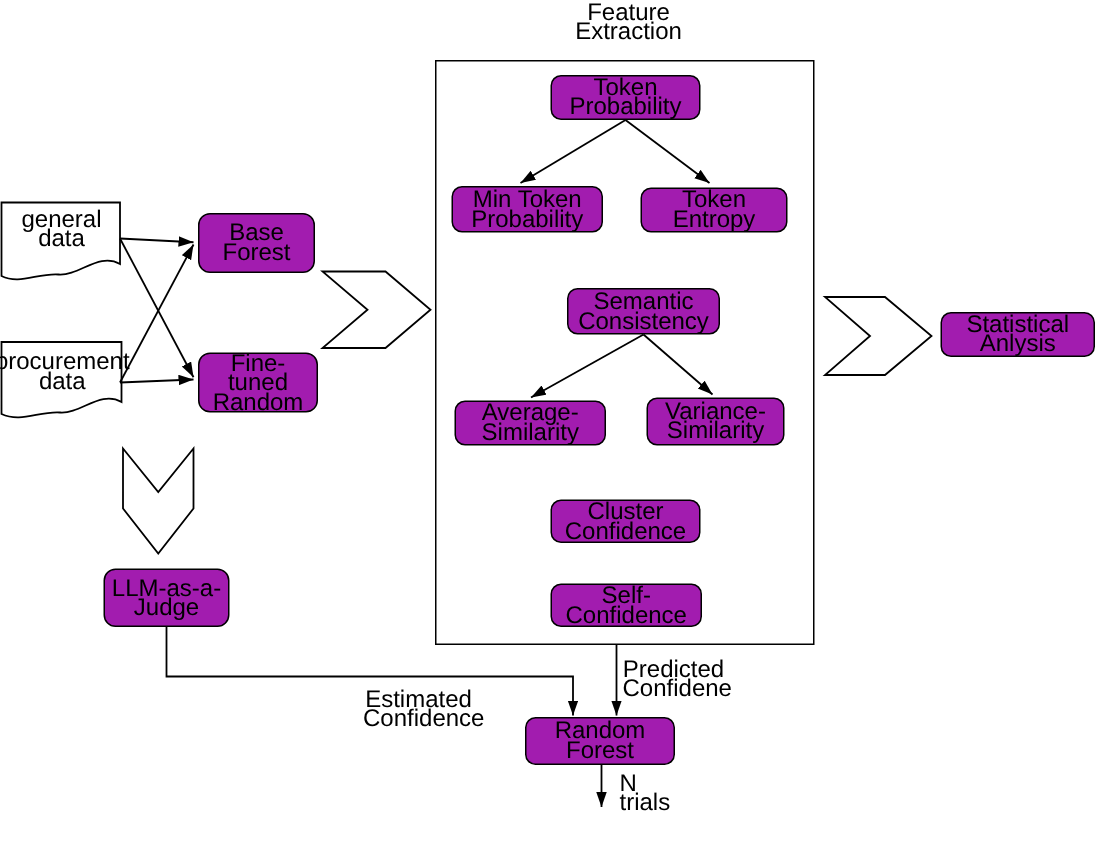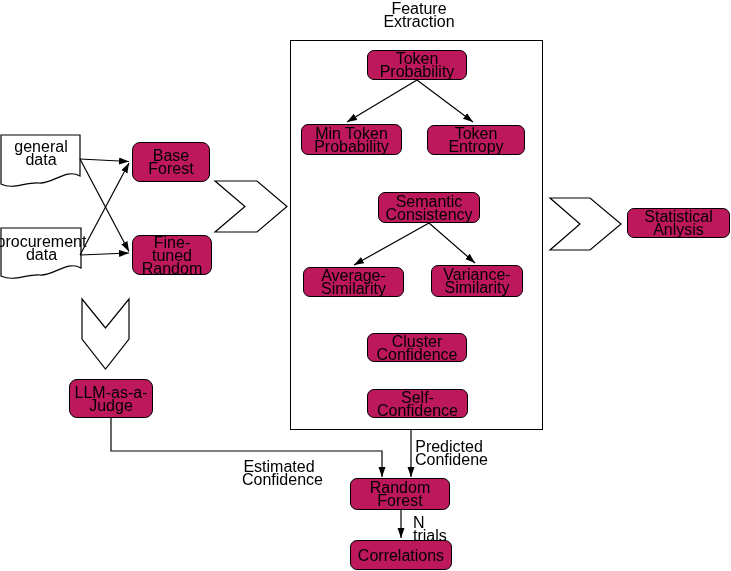--- a/index.html
+++ b/index.html
@@ -18,21 +18,21 @@
   .container-box {
     position: absolute;
     border: 1px solid #000000;
     background: transparent;
     z-index: 2;
   }
   .node {
     position: absolute;
     border: 1px solid #000000;
     border-radius: 8px;
-    background: #be185d;
+    background: #a21caf;
     display: flex;
     align-items: center;
     justify-content: center;
     text-align: center;
     white-space: pre-line;
     line-height: 13px;
     z-index: 3;
     padding: 1px 2px;
   }
   .doc-label {
@@ -112,21 +112,20 @@
 Similarity</div>
   <div class="node" style="left:367px; top:333px; width:100px; height:29px; border-radius:7px;">Cluster
 Confidence</div>
   <div class="node" style="left:367px; top:389px; width:101px; height:29px; border-radius:7px;">Self-Confidence</div>
 
   <div class="node" style="left:627px; top:208px; width:103px; height:30px; border-radius:7px;">Statistical Anlysis</div>
 
   <div class="node" style="left:69px; top:379px; width:84px; height:39px;">LLM-as-a-
 Judge</div>
   <div class="node" style="left:350px; top:478px; width:100px; height:32px; border-radius:7px;">Random Forest</div>
-  <div class="node" style="left:350px; top:540px; width:102px; height:30px; border-radius:7px;">Correlations</div>
 
   <div class="free-label" style="left:242px; top:460px; width:74px;">Estimated
 Confidence</div>
   <div class="free-label" style="left:415px; top:440px; width:68px;">Predicted
 Confidene</div>
   <div class="free-label left" style="left:413px; top:516px; width:45px;">N trials</div>
 
 </div>
 
 </body></html>

